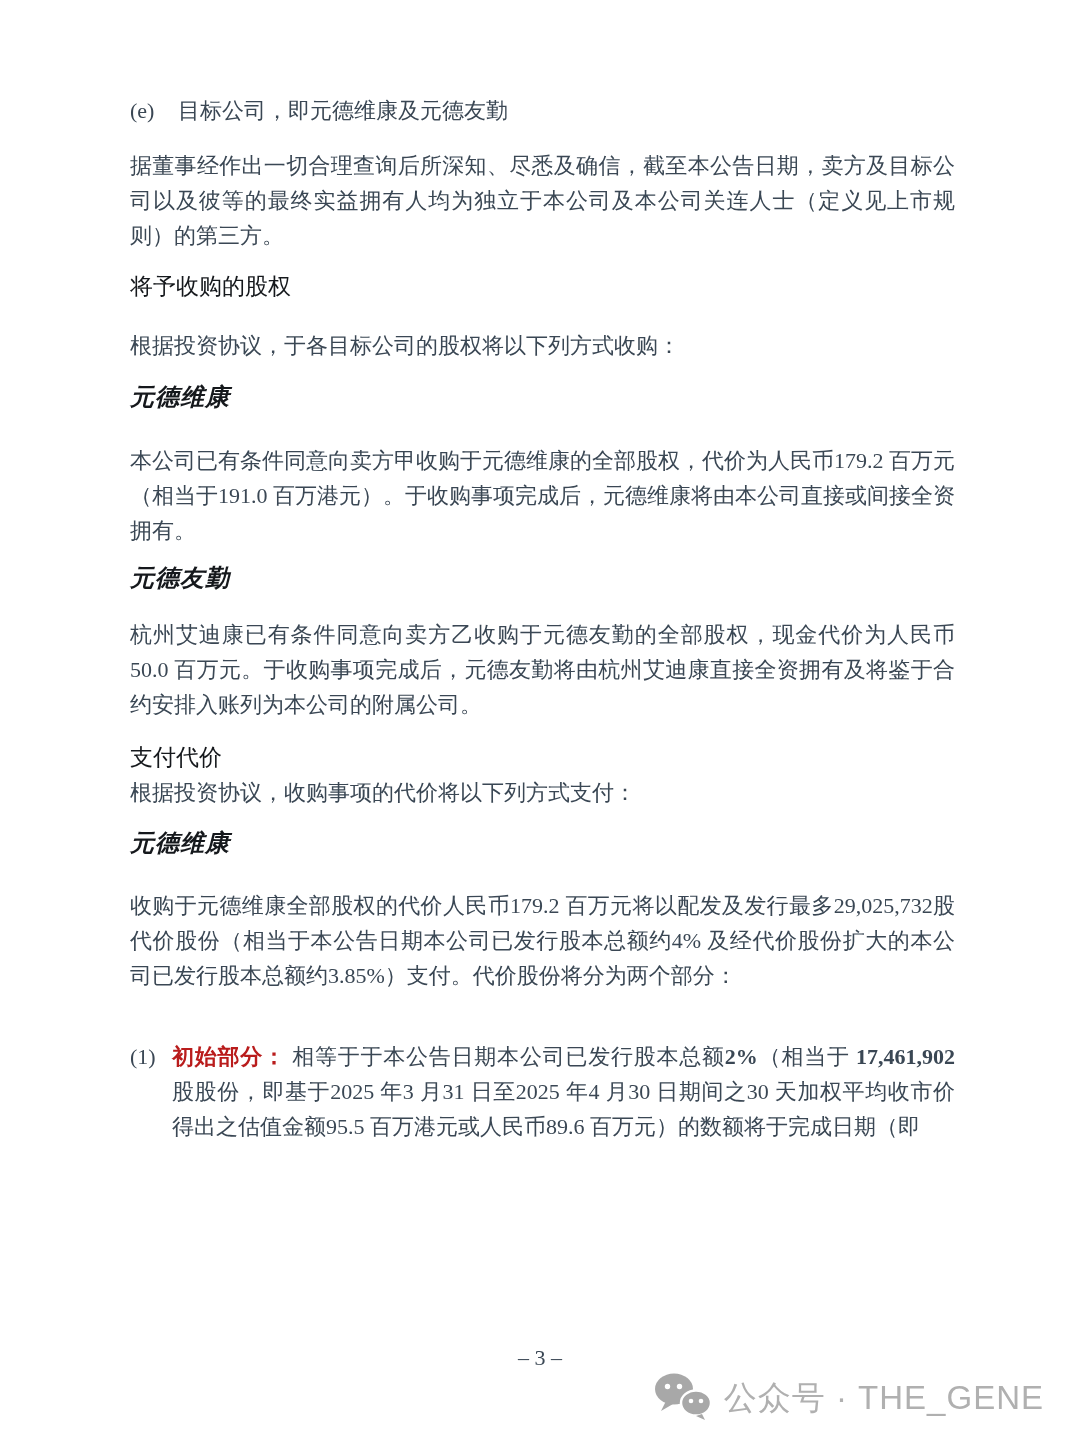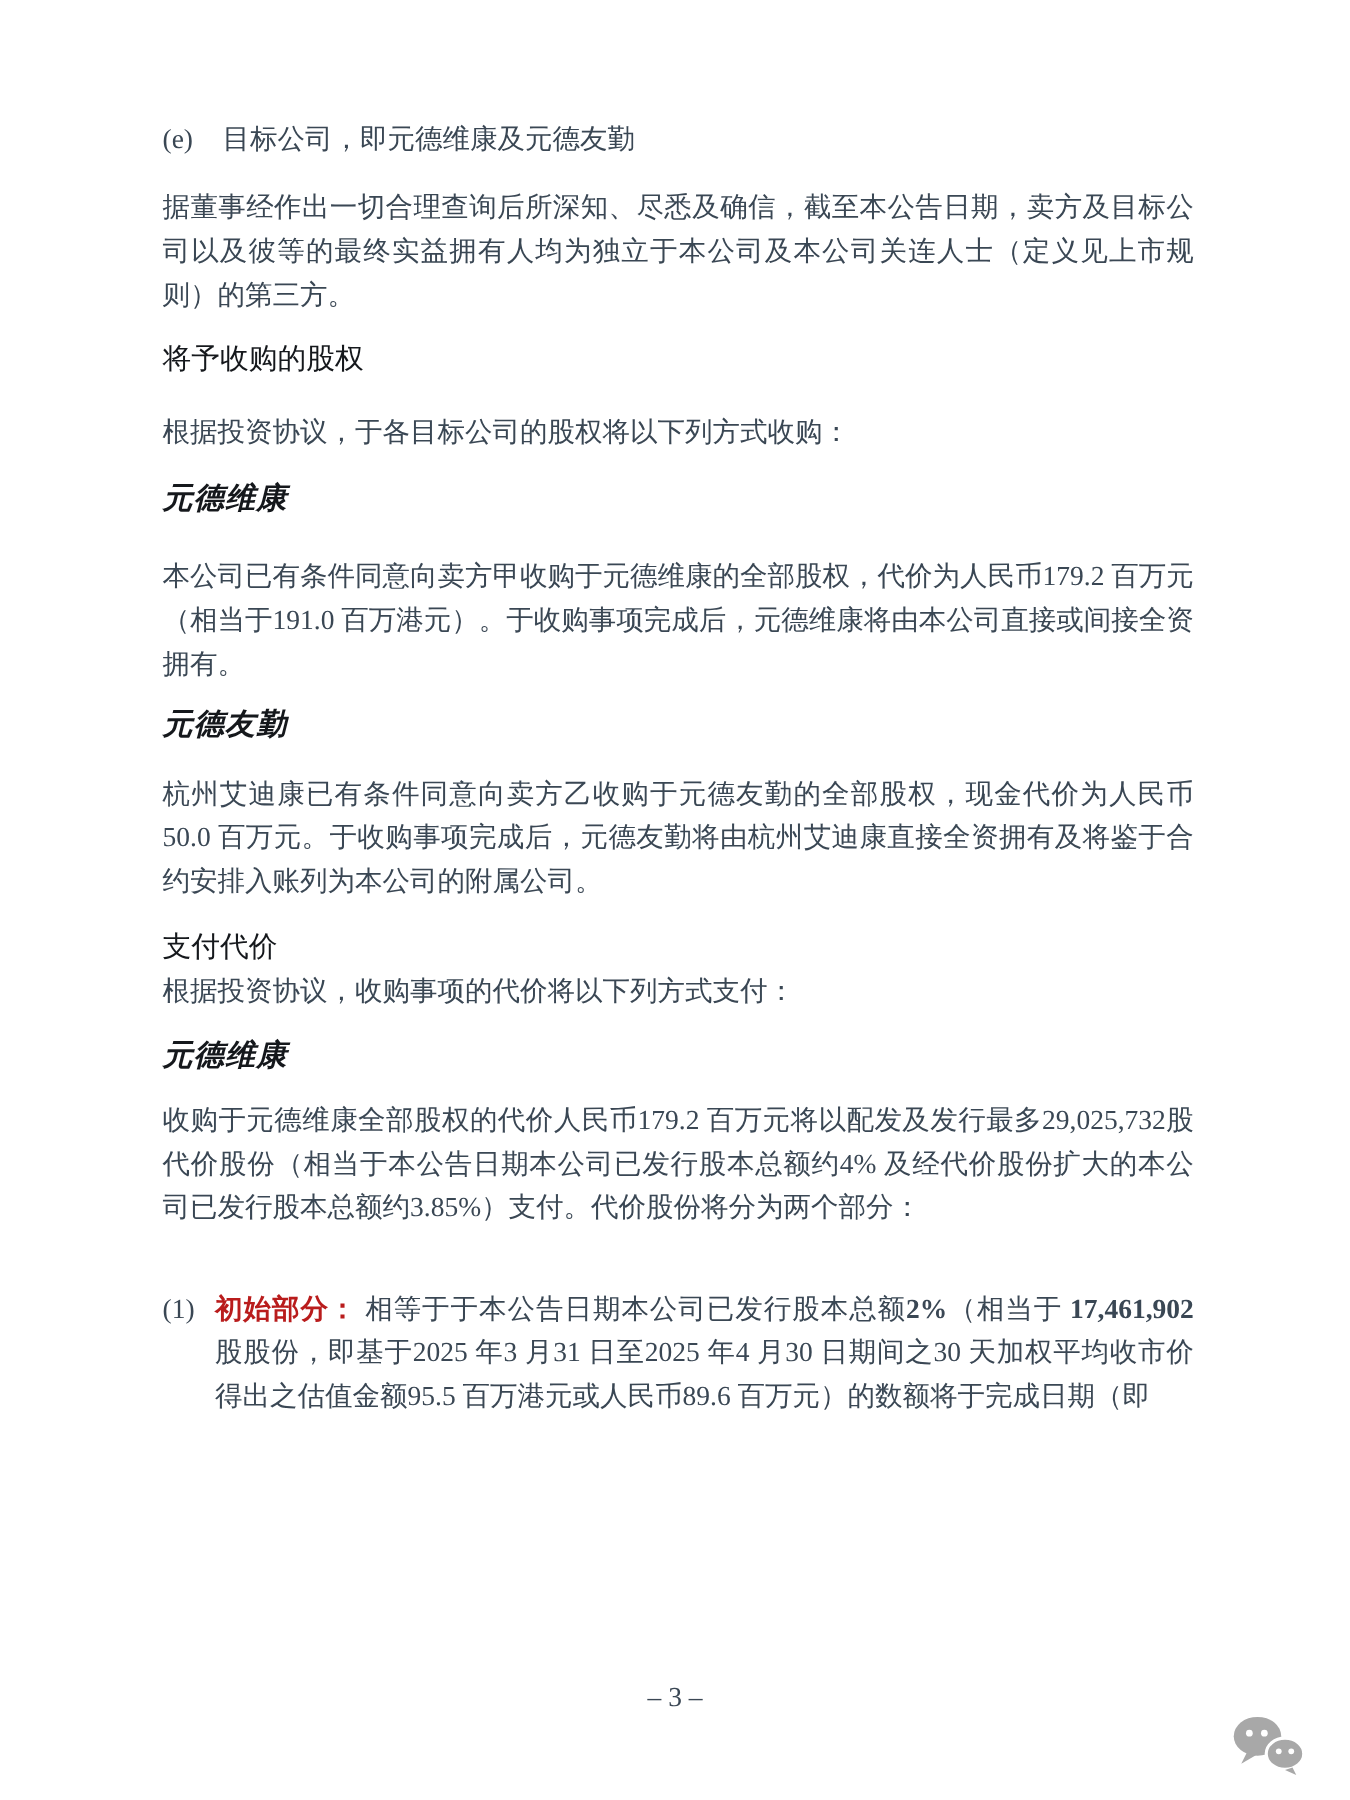--- a/index.html
+++ b/index.html
@@ -23,21 +23,21 @@
   }
   .sec-heading {
     font-family: "Liberation Sans", "DejaVu Sans", sans-serif;
     font-weight: normal;
     font-size: 23px;
     line-height: 35px;
     color: #15181c;
     margin: 0;
   }
   .sub-heading {
-    font-family: Liberation Sans, sans-serif;
+    font-family: Liberation Mono, monospace;
     font-weight: bold;
     font-style: italic;
     font-size: 24px;
     line-height: 35px;
     color: #15181c;
     margin: 0;
     letter-spacing: 1px;
   }
 
   
@@ -46,21 +46,21 @@
   .p-indep  { margin-top: 20px; }
   .h-equity { margin-top: 16px; }
   .p-intro1 { margin-top: 24px; }
   .h-wk1    { margin-top: 18px; }
   .p-wk1    { margin-top: 27px; }
   .h-yq     { margin-top: 14px; }
   .p-yq     { margin-top: 20px; }
   .h-pay    { margin-top: 18px; }
   .p-intro2 { }
   .h-wk2    { margin-top: 17px; }
-  .p-wk2    { margin-top: 16px; }
+  .p-wk2    { margin-top: 26px; }
 
   .list-item { margin-top: 46px; position: relative; padding-left: 42px; }
   .list-item .marker { position: absolute; left: 0; top: 0; }
   .list-item .li-body { display: block; }
   .li-label {
     font-family: "Liberation Sans", "DejaVu Sans", sans-serif;
     font-weight: bold;
     color: #b91c1c;
     margin-top: 25px;
   }
@@ -142,14 +142,15 @@
         <circle cx="13.5" cy="14.5" r="2.7" fill="#ffffff"></circle>
         <circle cx="25.5" cy="14.5" r="2.7" fill="#ffffff"></circle>
         <g>
           <ellipse cx="42" cy="31" rx="15" ry="12.5" fill="#a8a8a8" stroke="#ffffff" stroke-width="2.5"></ellipse>
           <path d="M48 42 L51 48 L42 44 Z" fill="#a8a8a8"></path>
           <circle cx="37" cy="29" r="2.3" fill="#ffffff"></circle>
           <circle cx="47" cy="29" r="2.3" fill="#ffffff"></circle>
         </g>
       </svg>
     </span>
+    <span class="watermark-text">公众号 · THE_GENE</span>
   </div>
 </div>
 
 </body></html>

